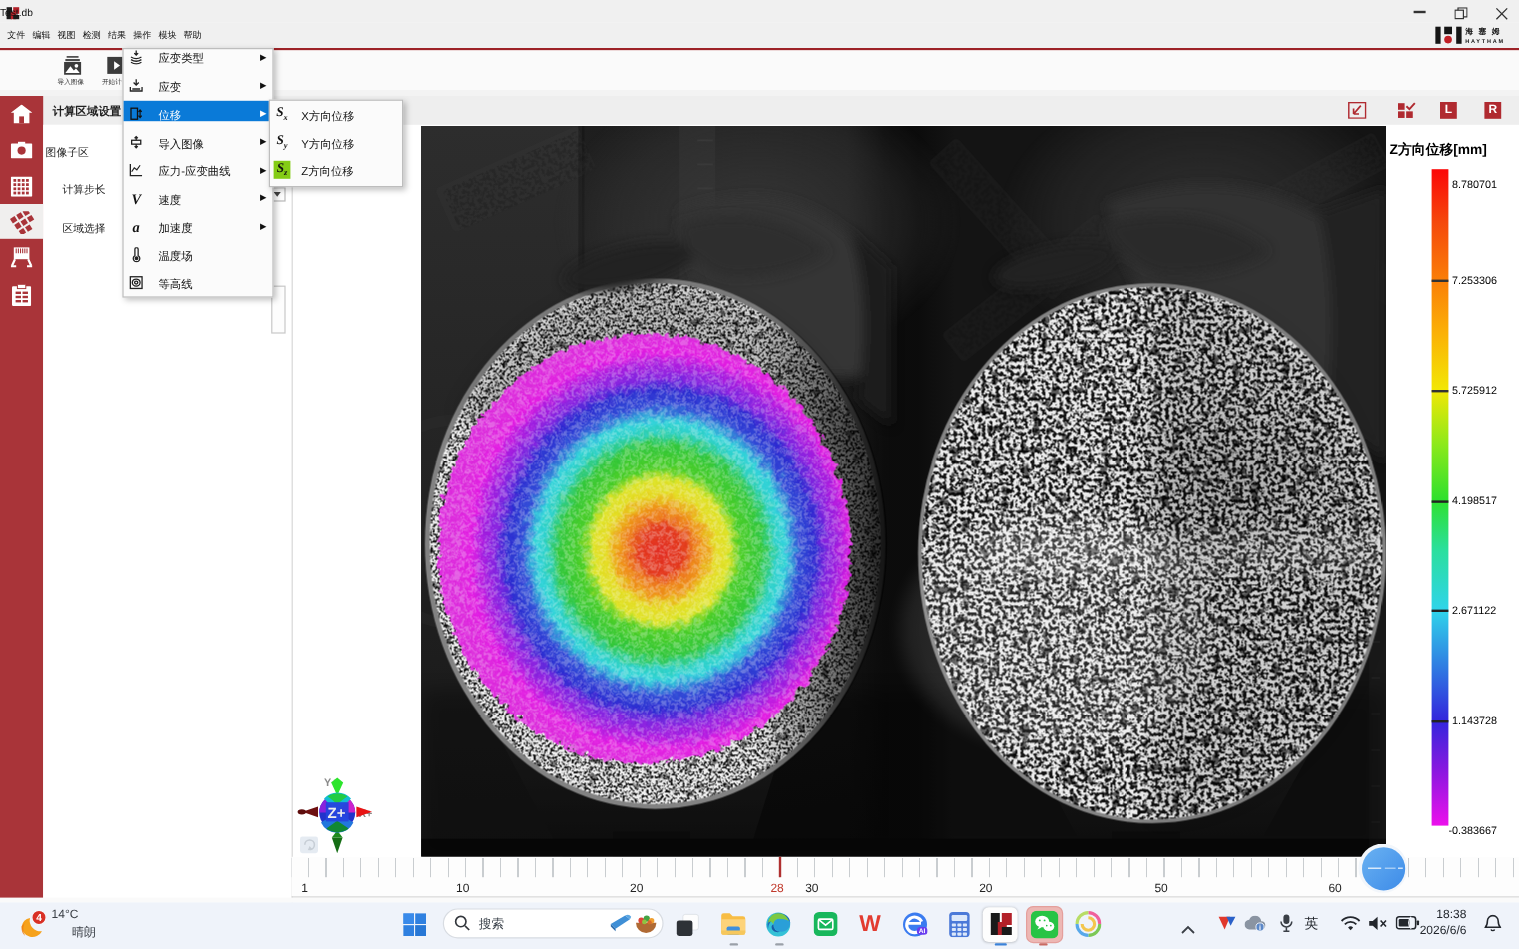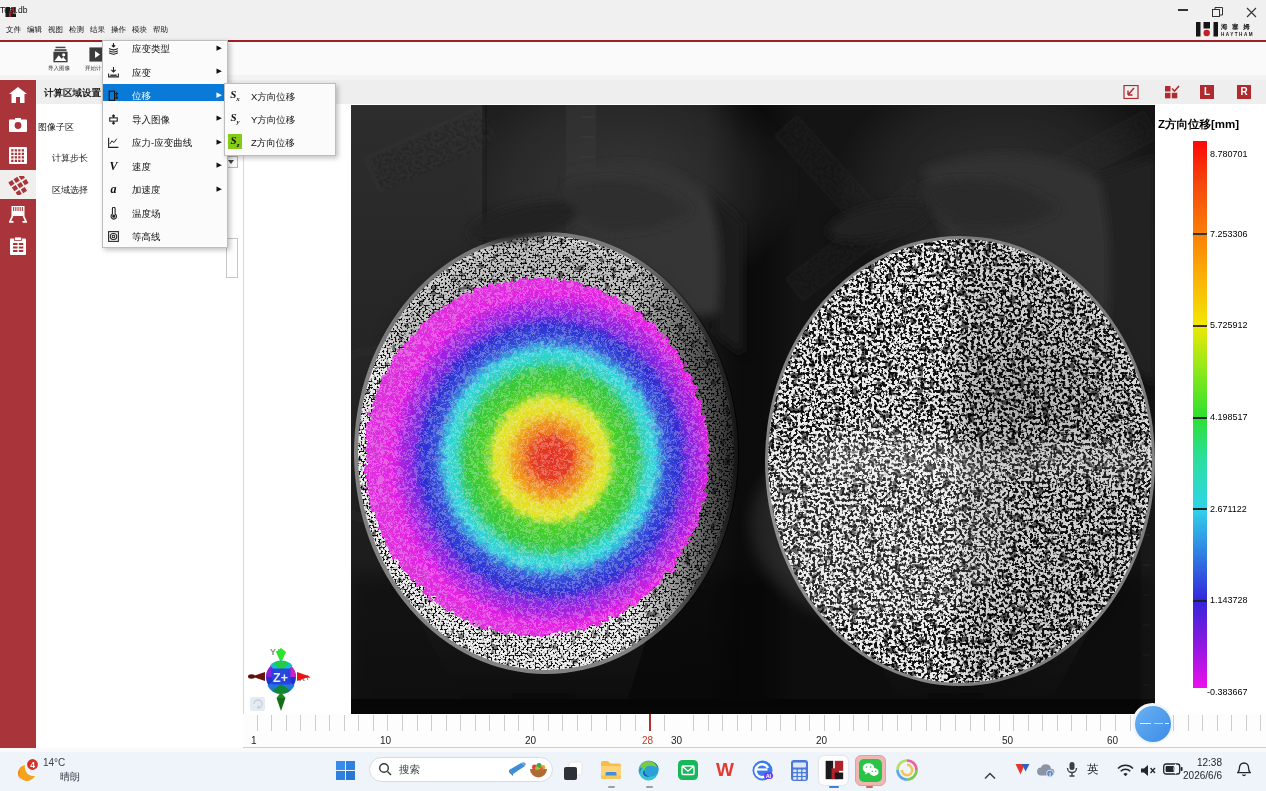--- a/index.html
+++ b/index.html
@@ -416,21 +416,21 @@
   </div>
 
   <div class="abs" style="left:243px;top:714px;width:1023px;height:33px;background:#fdfdfd;"></div>
   <div class="abs" style="left:243px;top:714.5px;width:1023px;height:16px;background:repeating-linear-gradient(to right,transparent 0px,transparent 13.55px,#c9cdd0 13.55px,#c9cdd0 14.55px);"></div>
   <div class="abs rl" style="left:251px;">1</div>
   <div class="abs rl" style="left:380px;">10</div>
   <div class="abs rl" style="left:525px;">20</div>
   <div class="abs rl" style="left:642px;color:#c0392b;">28</div>
   <div class="abs rl" style="left:671px;">30</div>
   <div class="abs rl" style="left:816px;">20</div>
-  <div class="abs rl" style="left:1002px;">50</div>
+  <div class="abs rl" style="left:962px;">50</div>
   <div class="abs rl" style="left:1107px;">60</div>
   <div class="abs" style="left:649px;top:714px;width:1.6px;height:16.5px;background:#b03030;"></div>
   <div class="abs" style="left:243px;top:746.5px;width:1023px;height:1px;background:#cfcfcf;"></div>
   <div class="abs" style="left:0;top:747.5px;width:1266px;height:4.5px;background:#fafafa;"></div>
 
   <div class="abs" style="left:1132px;top:703px;width:41px;height:41px;border-radius:50%;background:#f2f6fb;"></div>
   <div class="abs" style="left:1134.5px;top:705.5px;width:36px;height:36px;border-radius:50%;background:linear-gradient(135deg,#6ab2f2,#3d8be8);"></div>
   <div class="abs" style="left:1140px;top:722.5px;width:11px;height:1.8px;background:#fff;opacity:.95;"></div>
   <div class="abs" style="left:1153.5px;top:722.5px;width:9px;height:1.8px;background:#fff;opacity:.6;"></div>
   <div class="abs" style="left:1164.5px;top:722.5px;width:4px;height:1.8px;background:#fff;opacity:.9;"></div>
@@ -697,19 +697,19 @@
   <div class="abs tb" style="left:1140px;top:763px;"><svg width="16" height="13" viewBox="0 0 16 13">
         <path d="M1 4.5 h3 L8 1 v11 L4 8.5 h-3 Z" fill="#23272d"></path>
         <path d="M10.5 4 l4.5 5 M15 4 l-4.5 5" stroke="#23272d" stroke-width="1.3"></path>
       </svg></div>
   <div class="abs tb" style="left:1163px;top:762px;"><svg width="20" height="14" viewBox="0 0 20 14">
         <rect x="0.7" y="2" width="16" height="10" rx="2.2" fill="none" stroke="#23272d" stroke-width="1.3"></rect>
         <rect x="17.6" y="5" width="2" height="4" rx="0.8" fill="#23272d"></rect>
         <rect x="2.6" y="3.9" width="9" height="6.2" rx="1" fill="#23272d"></rect>
         <path d="M13 2 a7 7 0 0 0 0 10" fill="none" stroke="#eff3fa" stroke-width="1.1"></path>
       </svg></div>
-  <div class="abs" style="left:1180px;top:757px;width:42px;text-align:right;font-size:10px;color:#23272d;z-index:61;">12:38</div>
+  <div class="abs" style="left:1180px;top:757px;width:42px;text-align:right;font-size:10px;color:#23272d;z-index:61;">18:38</div>
   <div class="abs" style="left:1168px;top:769.5px;width:54px;text-align:right;font-size:10px;color:#23272d;z-index:61;">2026/6/6</div>
   <div class="abs tb" style="left:1237px;top:762px;"><svg width="14" height="15" viewBox="0 0 14 15">
         <path d="M7 1 a4.5 4.5 0 0 1 4.5 4.5 c0 3 1 4.5 1.8 5.2 H0.7 c0.8 -0.7 1.8 -2.2 1.8 -5.2 A4.5 4.5 0 0 1 7 1 Z" fill="none" stroke="#23272d" stroke-width="1.3"></path>
         <path d="M5.5 12.5 a1.6 1.6 0 0 0 3 0" fill="none" stroke="#23272d" stroke-width="1.2"></path>
       </svg></div>
 </div>
 
 </body></html>

